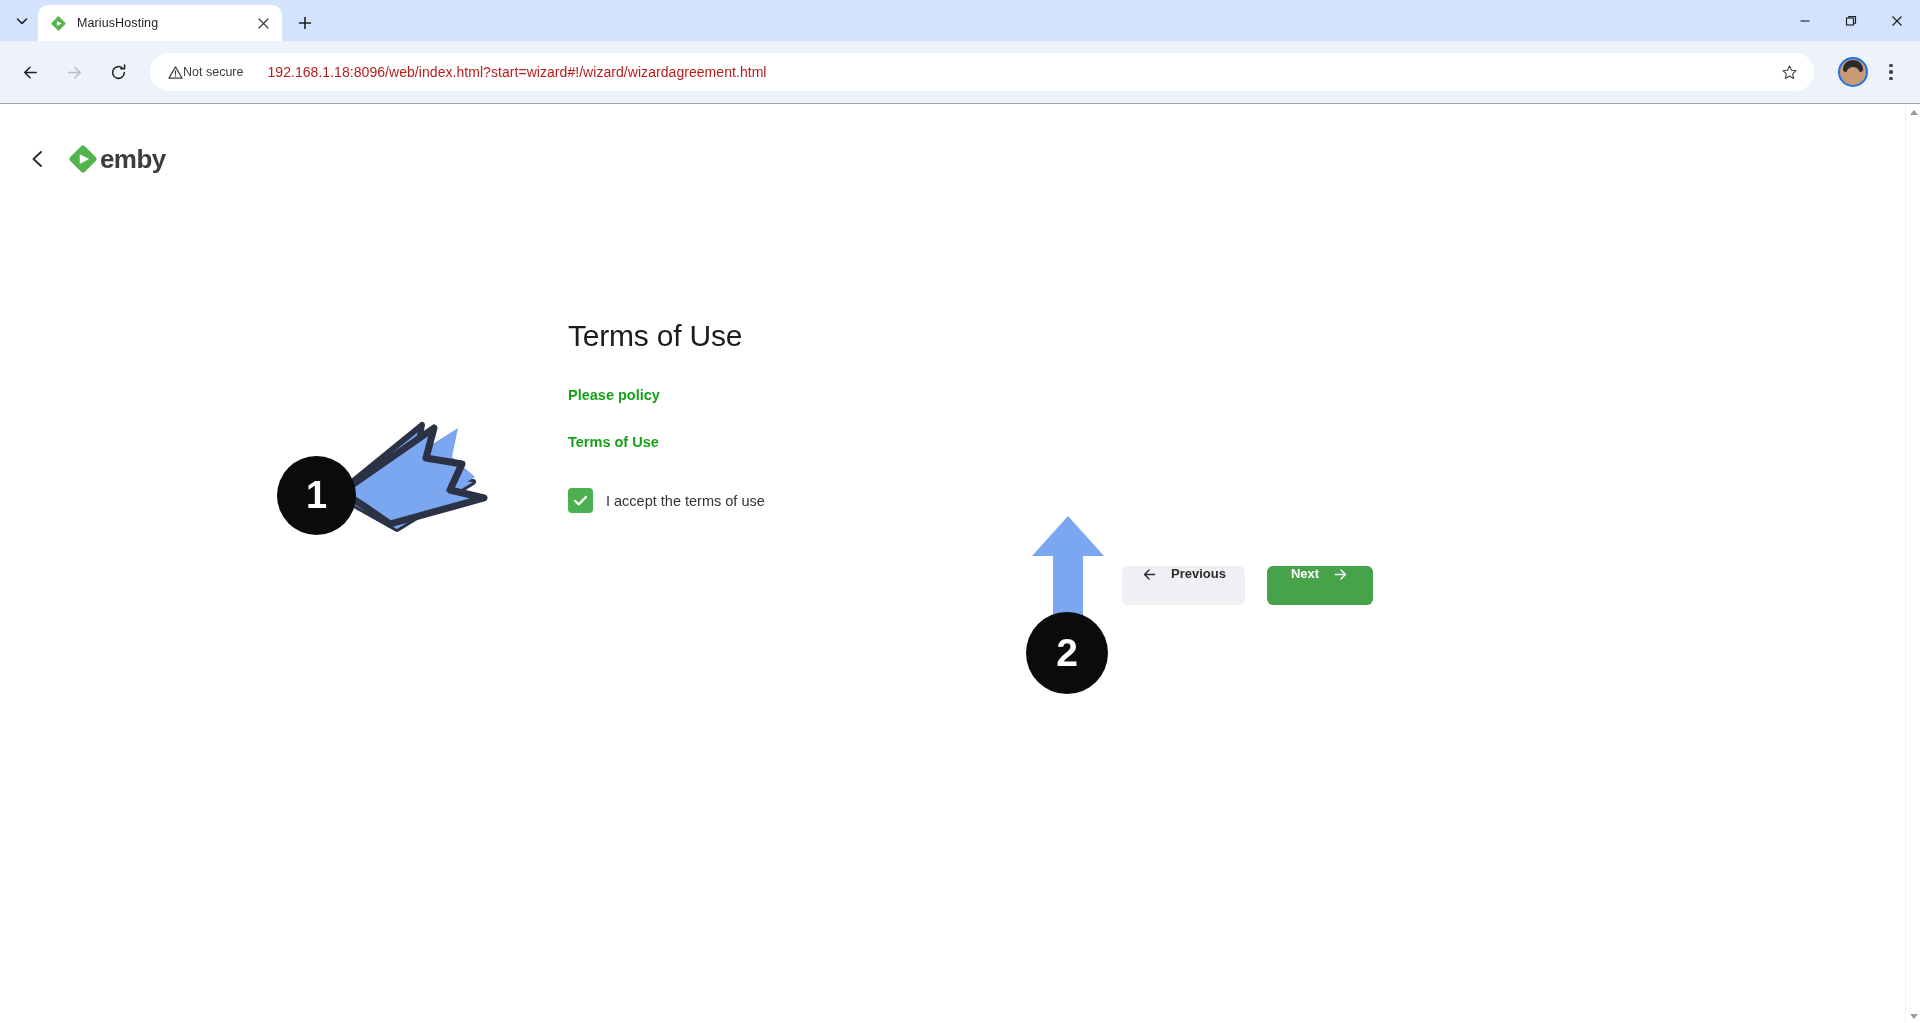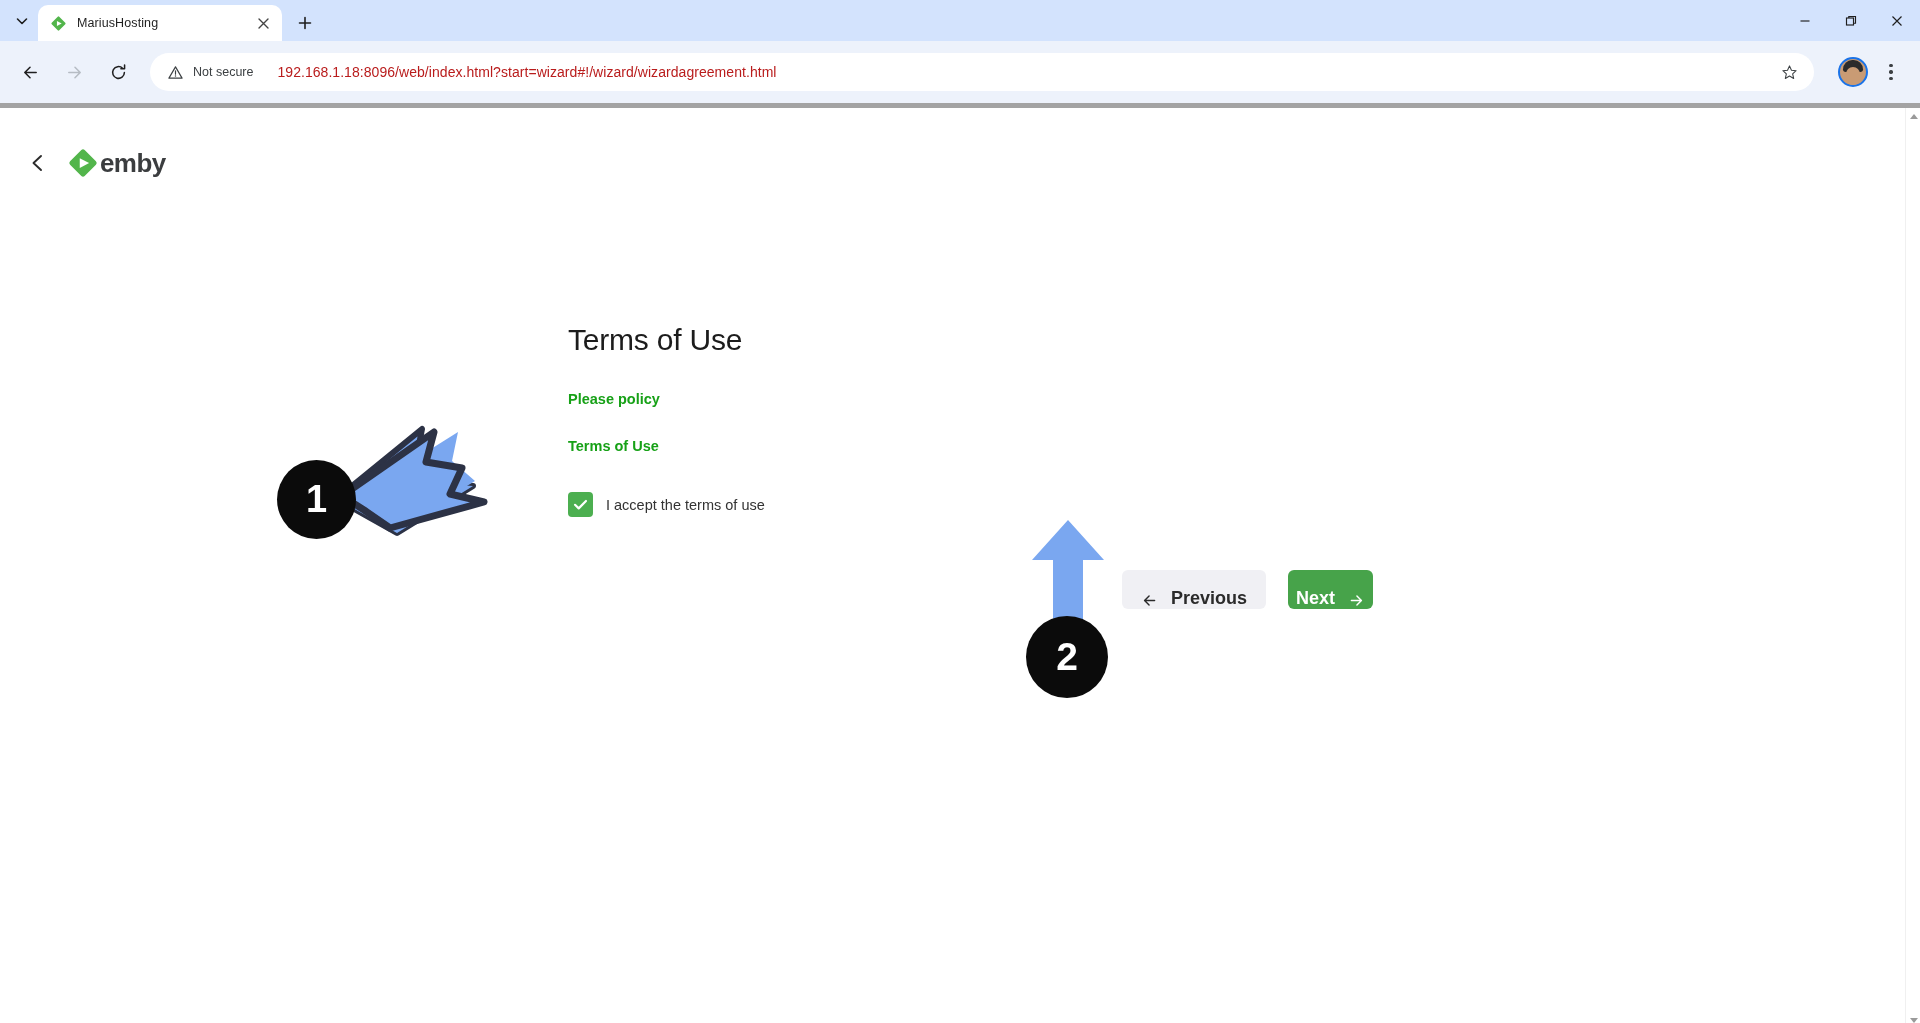--- a/index.html
+++ b/index.html
@@ -65,21 +65,21 @@
     color:#1f1f1f; flex:0 0 auto;
   }
   .nav-btn.disabled { color:#b6bcc4; cursor:default; }
 
   .omnibox {
     flex:1 1 auto; height:38px; background:#ffffff; border-radius:19px;
     display:flex; align-items:center; margin-left:10px; margin-right:10px;
     padding:0 8px 0 0; min-width:0;
   }
   .not-secure {
-    display:flex; align-items:center; gap:10px; height:30px;
+    display:flex; align-items:center; gap:0; height:30px;
     padding:0 12px 0 14px; border-radius:16px; flex:0 0 auto;
     cursor:pointer; margin-left:4px;
   }
   .not-secure-text { font-size:12.5px; color:#3c4043; white-space:nowrap; }
   .url-text {
     font-size:14px; color:#b91c1c; white-space:nowrap; overflow:hidden;
     text-overflow:ellipsis; margin-left:12px; flex:1 1 auto; letter-spacing:.05px;
   }
   .star-btn {
     width:34px; height:34px; border-radius:50%; display:flex;
@@ -103,21 +103,21 @@
   .menu-btn {
     width:34px; height:34px; border-radius:50%; display:flex; flex-direction:column;
     align-items:center; justify-content:center; gap:3px; cursor:pointer;
     flex:0 0 auto; margin-right:4px;
   }
   .menu-dot { width:3.4px; height:3.4px; border-radius:50%; background:#3c4043; }
 
   
   .viewport {
     position:relative; width:1920px; height:920px; background:#ffffff;
-    border-top:5px solid #a3a3a3; overflow:hidden;
+    border-top:1px solid #a3a3a3; overflow:hidden;
   }
 
   
   .scrollbar {
     position:absolute; right:0; top:0; width:15px; height:920px;
     background:#ffffff; border-left:1px solid #f0f0f0;
   }
   .sb-arrow {
     width:15px; height:16px; display:flex; align-items:center; justify-content:center;
     cursor:pointer;
@@ -172,26 +172,26 @@
     display:flex; align-items:center; justify-content:center; cursor:pointer;
     flex:0 0 auto;
   }
   .accept-label { font-size:14.5px; color:#333333; cursor:pointer; }
 
   
   .btn-row {
     position:absolute; left:1122px; top:462px; display:flex; align-items:center; gap:22px;
   }
   .btn {
-    display:inline-flex; align-items:flex-end; gap:13px; height:39px;
+    display:inline-flex; align-items:flex-start; gap:13px; height:39px;
     border:none; border-radius:6px; cursor:pointer; padding:0 19px;
-    font-size:18px; font-weight:700; font-family:"Liberation Sans", sans-serif;
+    font-size:13px; font-weight:700; font-family:"Liberation Sans", sans-serif;
   }
   .btn-prev { background:#f0f0f4; color:#2b2b2b; }
-  .btn-next { background:#47a34a; color:#ffffff; padding:0 8px; }
+  .btn-next { background:#47a34a; color:#ffffff; padding:0 24px; }
 
   
   .anno { position:absolute; pointer-events:none; }
   .badge {
     position:absolute; border-radius:50%; background:#0b0b0b;
     display:flex; align-items:center; justify-content:center;
     color:#ffffff; font-weight:700; font-family:"Liberation Sans", sans-serif;
   }
   #badge1 { left:277px; top:352px; width:79px; height:79px; font-size:38px; }
   #badge2 { left:1026px; top:508px; width:82px; height:82px; font-size:39px; }

